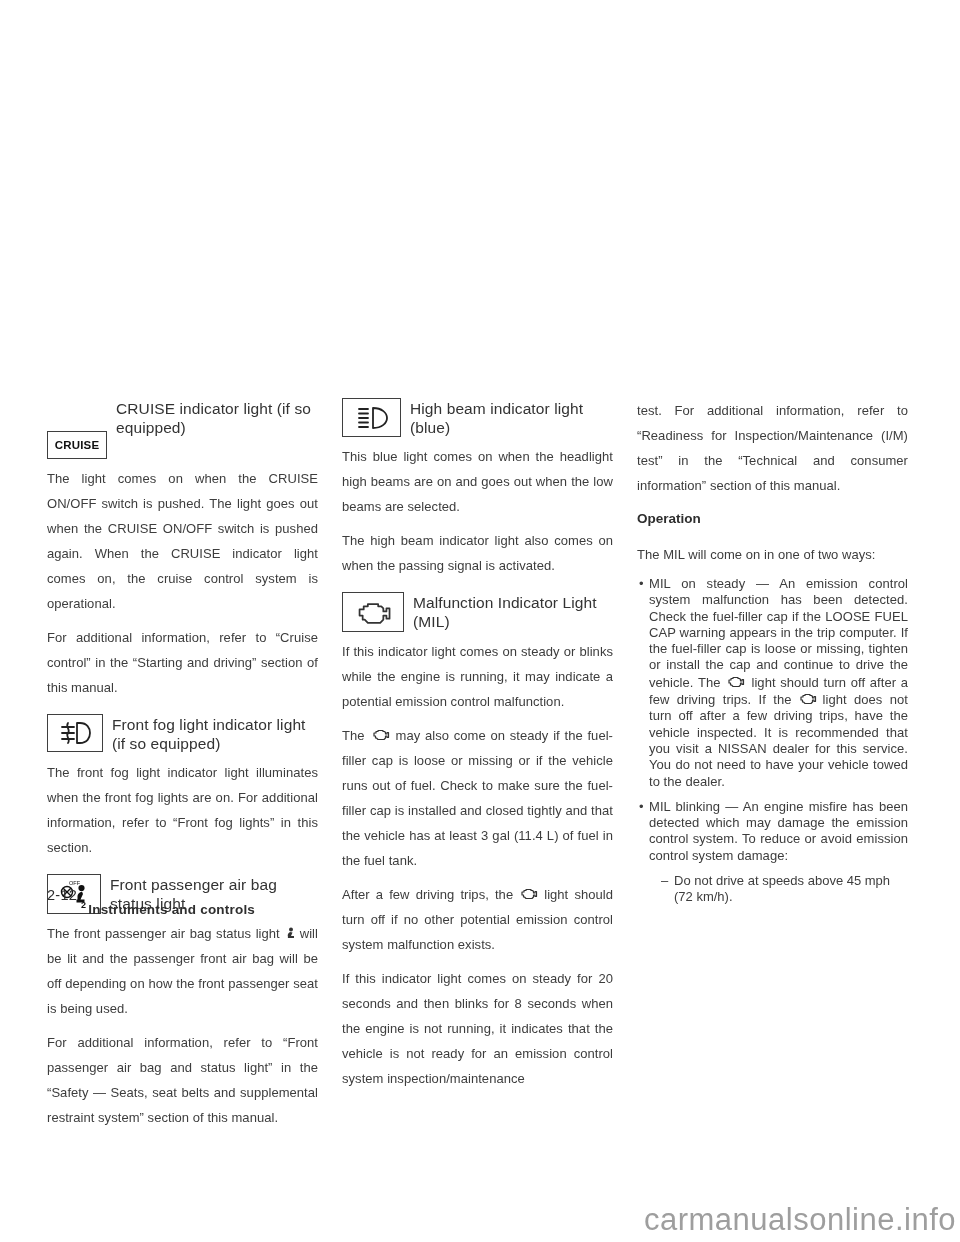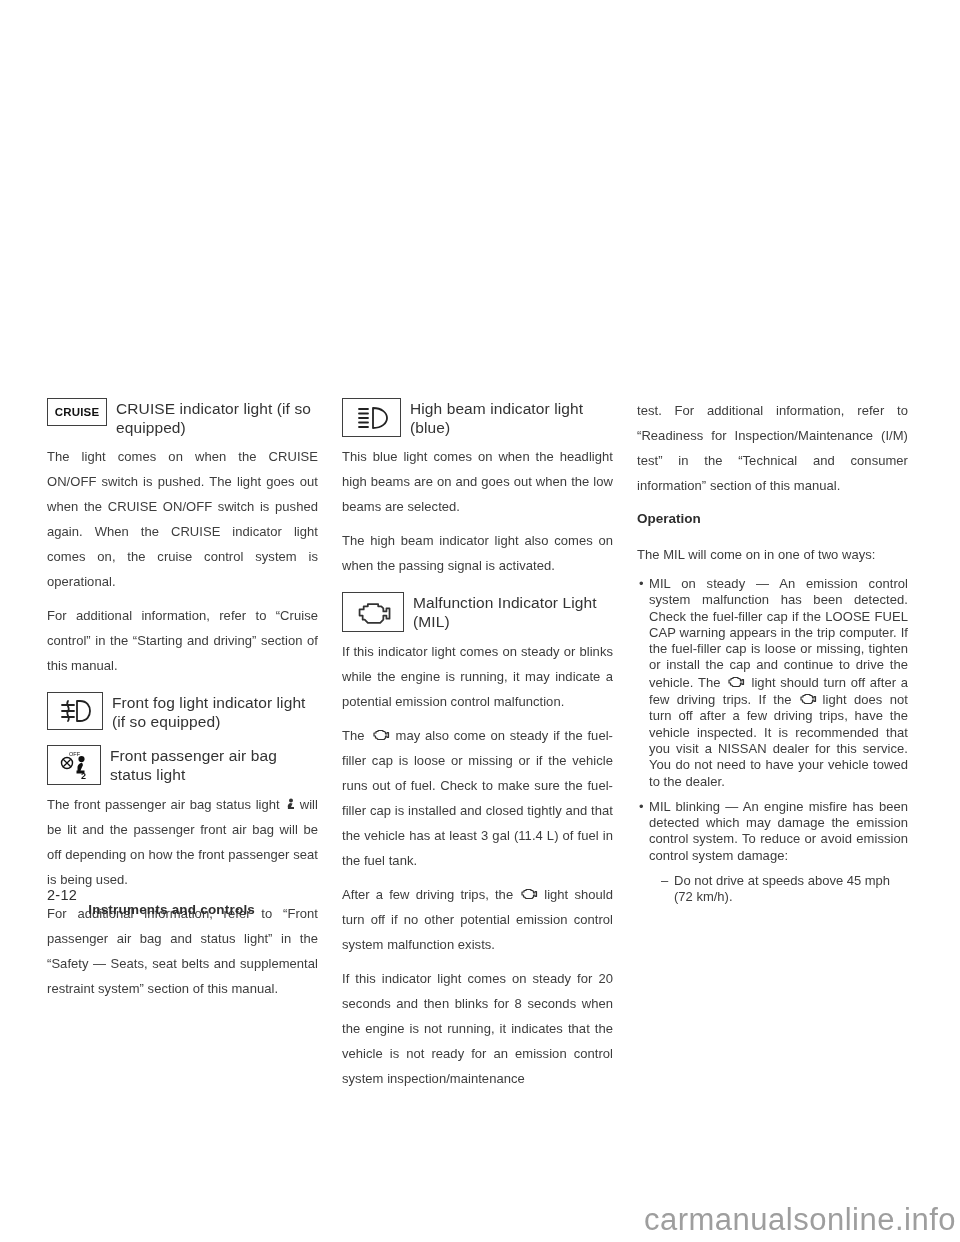--- a/index.html
+++ b/index.html
@@ -50,40 +50,41 @@
   svg .stk2{fill:none;stroke:#333;stroke-width:1.7;stroke-linejoin:round;}
 </style>
 </head>
 <body>
 
 <div class="content">
 
   <div class="col">
 
     <div class="heading">
-      <span class="icon-box" style="width:58px;height:26px;">
+      <span class="icon-box" style="width:58px;height:26px;margin-top:33px;">
         <span class="cruise-label">CRUISE</span>
       </span>
       <span class="h-text">CRUISE indicator light (if so equipped)</span>
     </div>
     <p class="body">The light comes on when the CRUISE ON/OFF switch is pushed. The light goes out when the CRUISE ON/OFF switch is pushed again. When the CRUISE indicator light comes on, the cruise control system is operational.</p>
     <p class="body">For additional information, refer to “Cruise control” in the “Starting and driving” section of this manual.</p>
 
     <div class="heading sec">
       <span class="icon-box" style="width:54px;height:36px;">
         <svg viewBox="0 0 36 28" width="36" height="28">
           <path class="stk" d="M20 4 L20 24 L23 24 C30 24 33 19 33 14 C33 9 30 4 23 4 Z"></path>
           <line class="stk" x1="5" y1="8" x2="17" y2="8"></line>
           <line class="stk" x1="5" y1="14" x2="17" y2="14"></line>
           <line class="stk" x1="5" y1="20" x2="17" y2="20"></line>
           <path class="stk" d="M11 4 C 8 8 14 11 11 14 C 8 17 14 20 11 24"></path>
         </svg>
       </span>
       <span class="h-text">Front fog light indicator light (if so equipped)</span>
     </div>
+    <p class="body">The front fog light indicator light illuminates when the front fog lights are on. For additional information, refer to “Front fog lights” in this section.</p>
 
     <div class="heading sec">
       <span class="icon-box" style="width:52px;height:38px;">
         <svg viewBox="0 0 34 30" width="34" height="30">
           <text x="12" y="6" font-size="5.5" fill="#111" font-family="Liberation Sans, sans-serif">OFF</text>
           <circle cx="10" cy="13" r="5.5" fill="none" stroke="#111" stroke-width="1.4"></circle>
           <line x1="6.2" y1="9.2" x2="13.8" y2="16.8" stroke="#111" stroke-width="1.3"></line>
           <line x1="13.8" y1="9.2" x2="6.2" y2="16.8" stroke="#111" stroke-width="1.3"></line>
           <circle cx="24.5" cy="9" r="3.1" fill="#111"></circle>
           <path d="M25 12.5 C21.5 13.5 20.5 15.5 20.5 17.5 L20.5 20.5 L19.5 20.5 L19.5 23.5 L27.5 23.5 L27.5 20.5 L23.5 20.5 L26 15 Z" fill="#111"></path>

